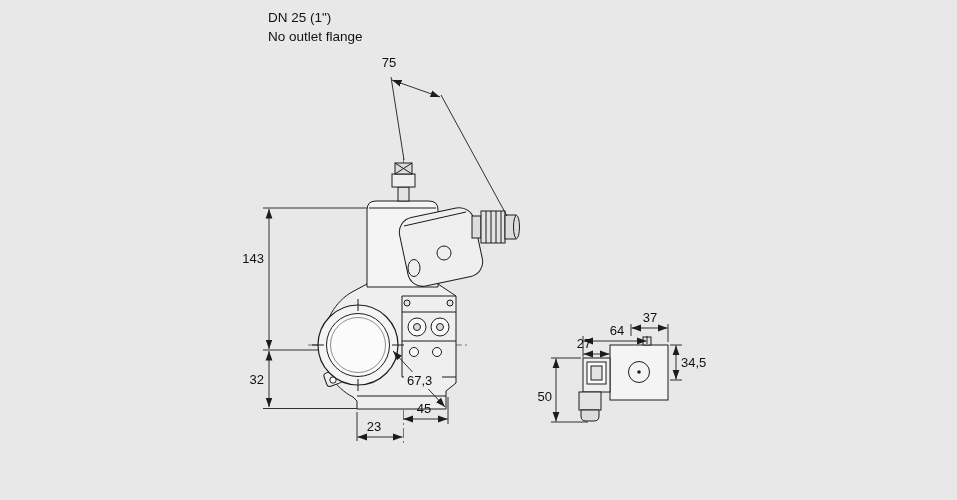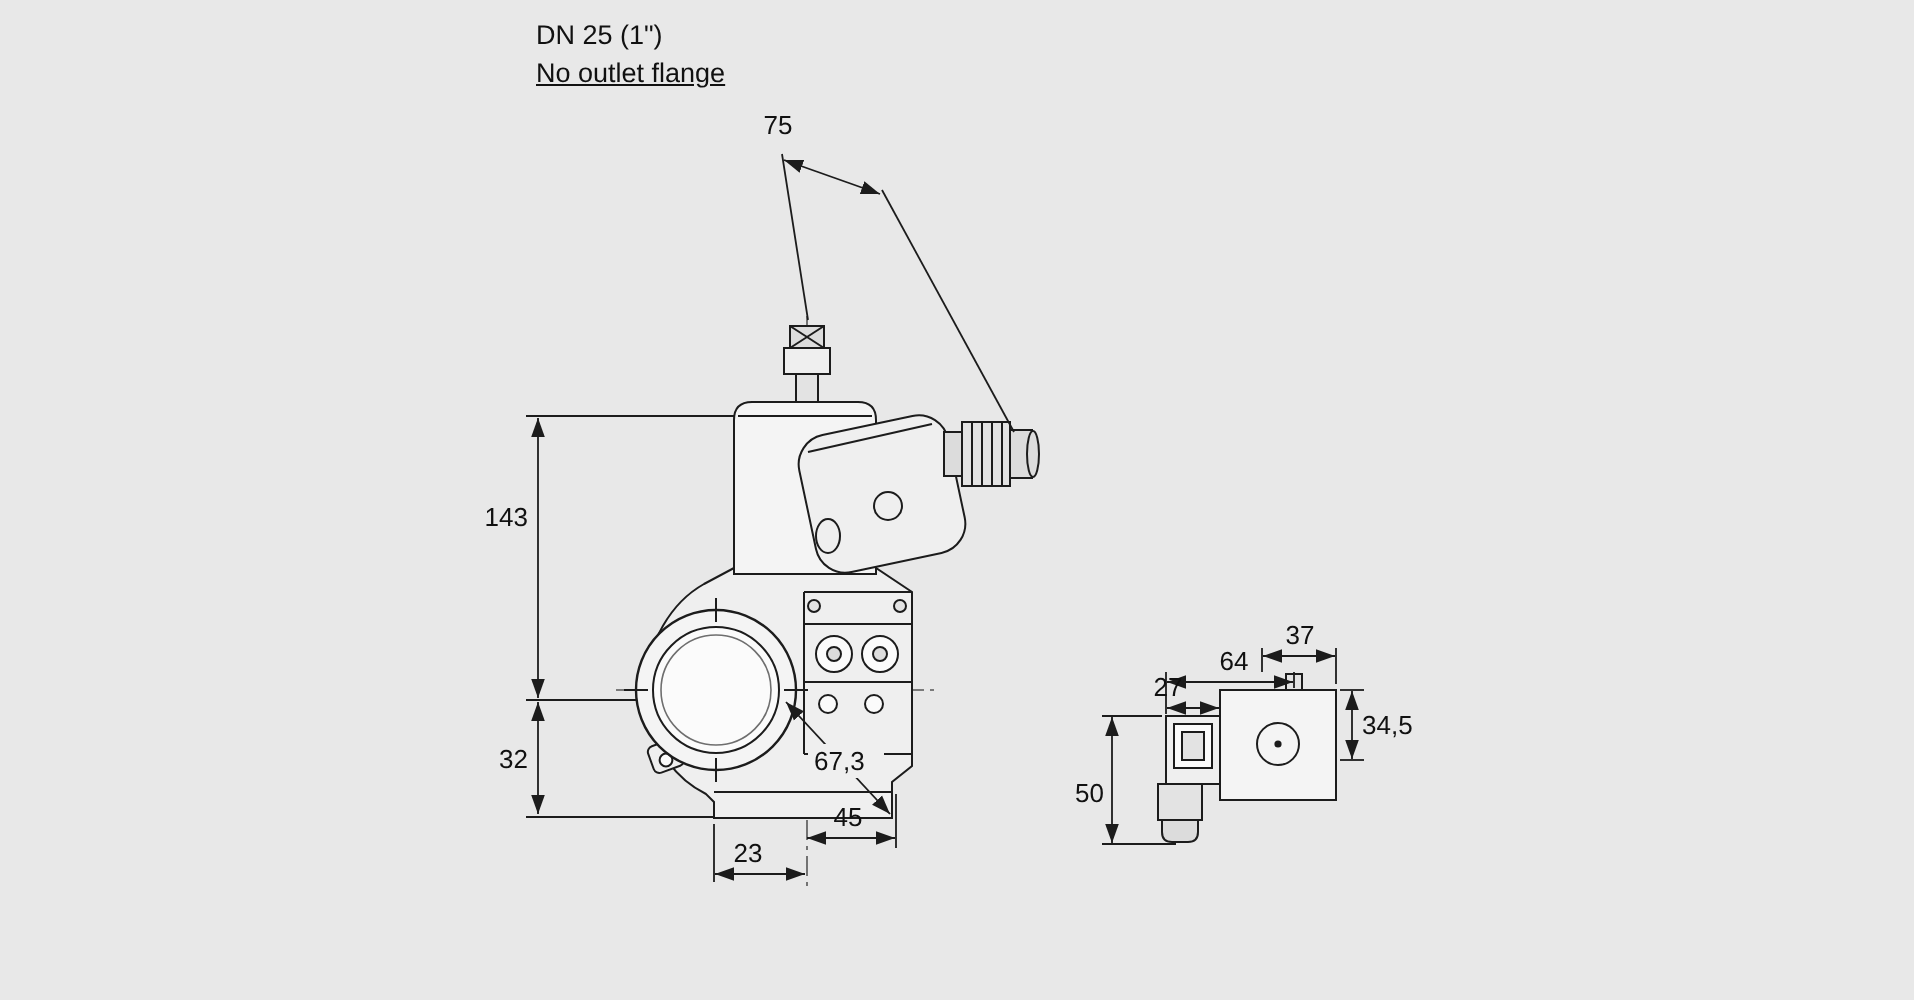--- a/index.html
+++ b/index.html
@@ -6,21 +6,21 @@
   .stage {
     position:relative; width:957px; height:500px;
     background:#e8e8e8; overflow:hidden;
     font-family:"Liberation Sans", sans-serif;
   }
   .hdr {
     position:absolute; left:268px; color:#111;
     font-size:13.5px; line-height:19px; white-space:nowrap;
   }
   #hdr1 { top:8px; }
-  #hdr2 { top:27px;text-decoration:underline; }
+  #hdr2 { top:27px; }
   svg { position:absolute; left:0; top:0; }
   .s   { stroke:#1c1c1c; stroke-width:1; }
   .sw  { stroke:#1c1c1c; stroke-width:1.2; }
   .thin{ stroke:#6e6e6e; stroke-width:0.8; }
   .fn  { fill:none; }
   .f0  { fill:#efefef; }
   .f1  { fill:#f4f4f4; }
   .f2  { fill:#fbfbfb; }
   .f3  { fill:#e3e3e3; }
   .f4  { fill:#dcdcdc; }

